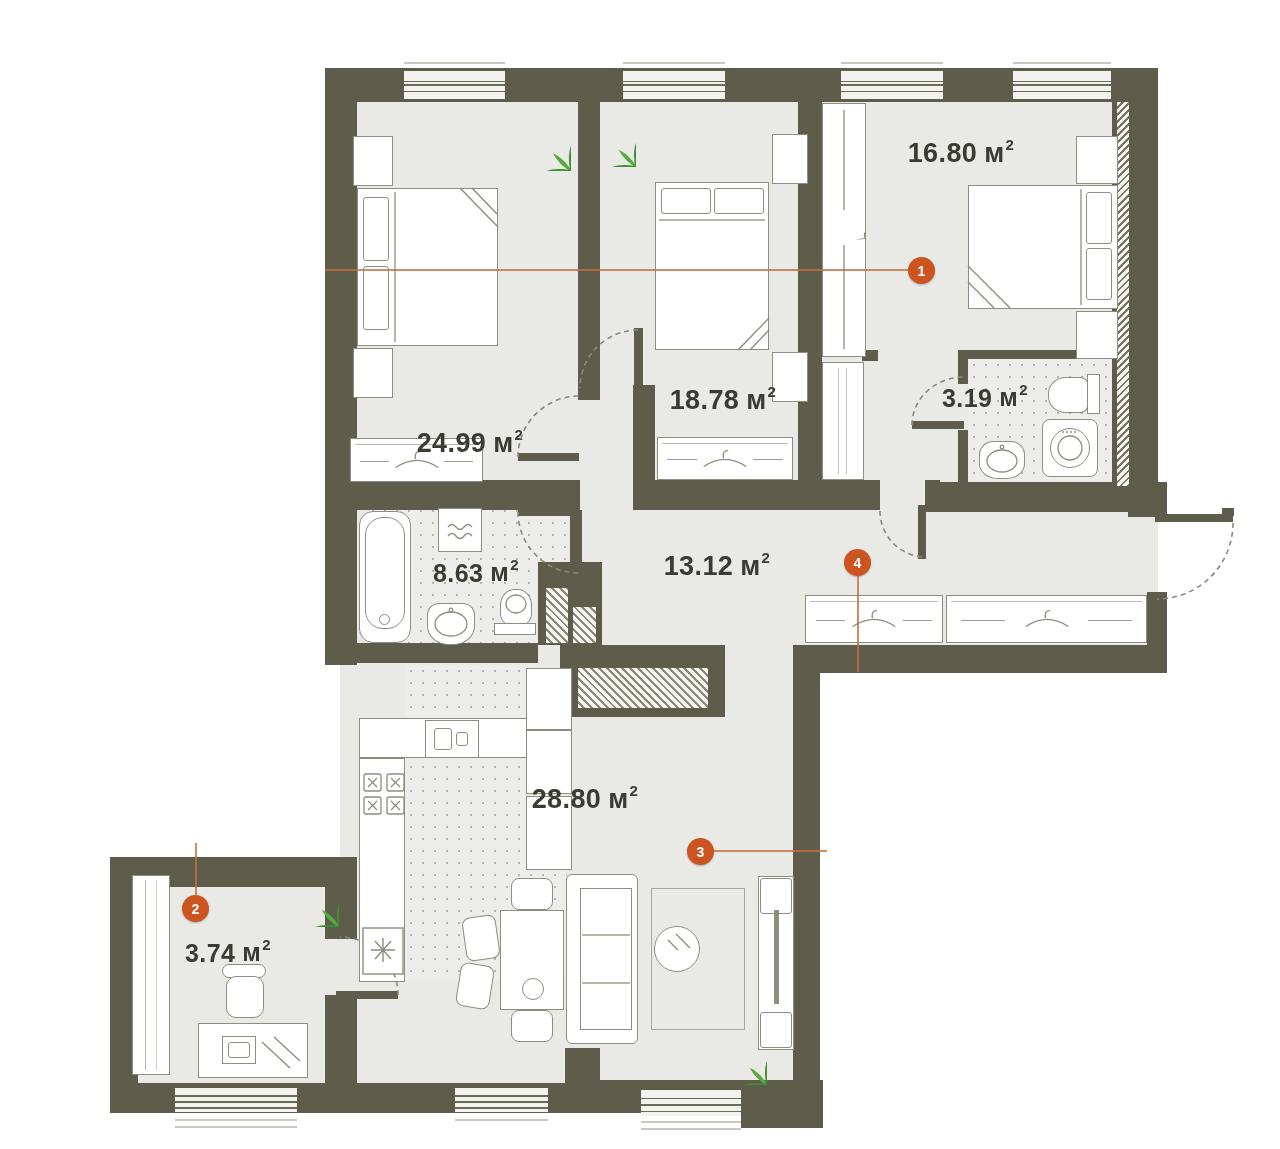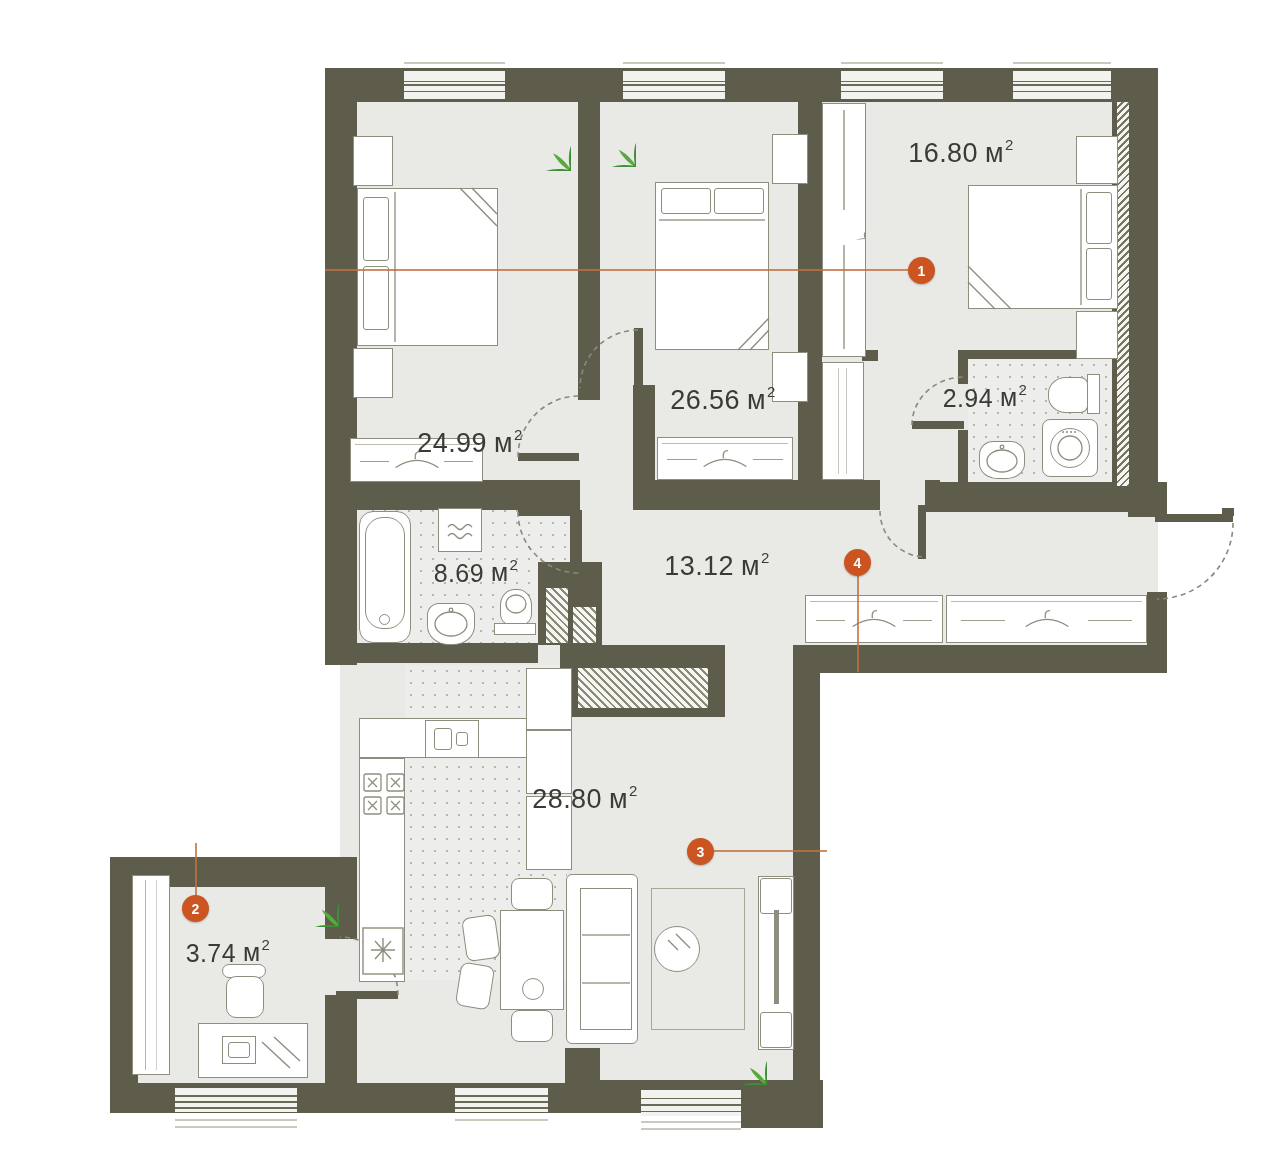--- a/index.html
+++ b/index.html
@@ -21,21 +21,21 @@
   .tl{position:absolute;background:var(--line);opacity:.65;}
   .pw{position:absolute;background:#fff;border:1.2px solid var(--line);border-radius:3px;box-sizing:border-box;}
   .leaf{position:absolute;background:var(--wall);}
   .round{border-radius:50%;}
   .wrd::before,.wrd::after{content:"";position:absolute;top:52%;width:22%;border-top:1.4px solid var(--line);opacity:.85;}
   .wrd::before{left:7%;} .wrd::after{right:7%;}
   .shelf{position:absolute;left:4px;right:4px;top:5px;border-top:1.2px solid var(--line);opacity:.6;}
   .hang{position:absolute;left:50%;top:50%;transform:translate(-50%,-52%);}
   .st{fill:none;stroke:var(--line);stroke-width:1.6;stroke-linecap:round;}
   
-  .rlabel{position:absolute;transform:translate(-50%,-50%);font-size:27px;font-weight:400;
+  .rlabel{position:absolute;transform:translate(-50%,-50%);font-size:27px;font-weight:700;
           color:var(--text);letter-spacing:.4px;white-space:nowrap;}
   .rlabel .u{margin-left:7px;}
   .rlabel sup{font-size:15px;position:relative;top:-2px;margin-left:1px;}
   
   .marker{position:absolute;width:27px;height:27px;border-radius:50%;background:var(--accent);
           color:#fff;display:flex;align-items:center;justify-content:center;
           font-size:14px;font-weight:700;box-shadow:0 1px 2px rgba(0,0,0,.25);z-index:30;}
   .mline{position:absolute;background:#c0703f;opacity:.8;z-index:29;}
   .overlay{position:absolute;left:0;top:0;z-index:20;pointer-events:none;}
   .furn-layer,.label-layer{position:absolute;left:0;top:0;width:100%;height:100%;}
@@ -320,24 +320,24 @@
     </svg>
   <svg class="plant" style="left:312px;top:900px" width="54" height="54" viewBox="-30 -30 60 60">
       <use href="#plant"></use>
     </svg>
   <svg class="plant" style="left:740px;top:1058px" width="54" height="54" viewBox="-30 -30 60 60">
       <use href="#plant"></use>
     </svg>
 
   <div class="label-layer">
     <div class="rlabel" style="left:470px;top:443px"><span>24.99</span><span class="u">м</span><sup>2</sup></div>
-    <div class="rlabel" style="left:723px;top:400px"><span>26.56</span><span class="u">м</span><sup>2</sup></div>
+    <div class="rlabel" style="left:723px;top:400px"><span>18.78</span><span class="u">м</span><sup>2</sup></div>
     <div class="rlabel" style="left:961px;top:153px"><span>16.80</span><span class="u">м</span><sup>2</sup></div>
-    <div class="rlabel" style="left:985px;top:398px;font-size:25px"><span>2.94</span><span class="u">м</span><sup>2</sup></div>
-    <div class="rlabel" style="left:476px;top:573px;font-size:25px"><span>8.69</span><span class="u">м</span><sup>2</sup></div>
+    <div class="rlabel" style="left:985px;top:398px;font-size:25px"><span>3.19</span><span class="u">м</span><sup>2</sup></div>
+    <div class="rlabel" style="left:476px;top:573px;font-size:25px"><span>8.63</span><span class="u">м</span><sup>2</sup></div>
     <div class="rlabel" style="left:717px;top:566px"><span>13.12</span><span class="u">м</span><sup>2</sup></div>
     <div class="rlabel" style="left:585px;top:799px"><span>28.80</span><span class="u">м</span><sup>2</sup></div>
     <div class="rlabel" style="left:228px;top:953px;font-size:25px"><span>3.74</span><span class="u">м</span><sup>2</sup></div>
   </div>
 
   <div class="mline" style="left:325px;top:269px;width:583px;height:2px"></div>
   <div class="mline" style="left:195px;top:843px;width:2px;height:53px"></div>
   <div class="mline" style="left:714px;top:850px;width:113px;height:2px"></div>
   <div class="mline" style="left:857px;top:576px;width:2px;height:96px"></div>
   <div class="marker" style="left:908px;top:257px">

